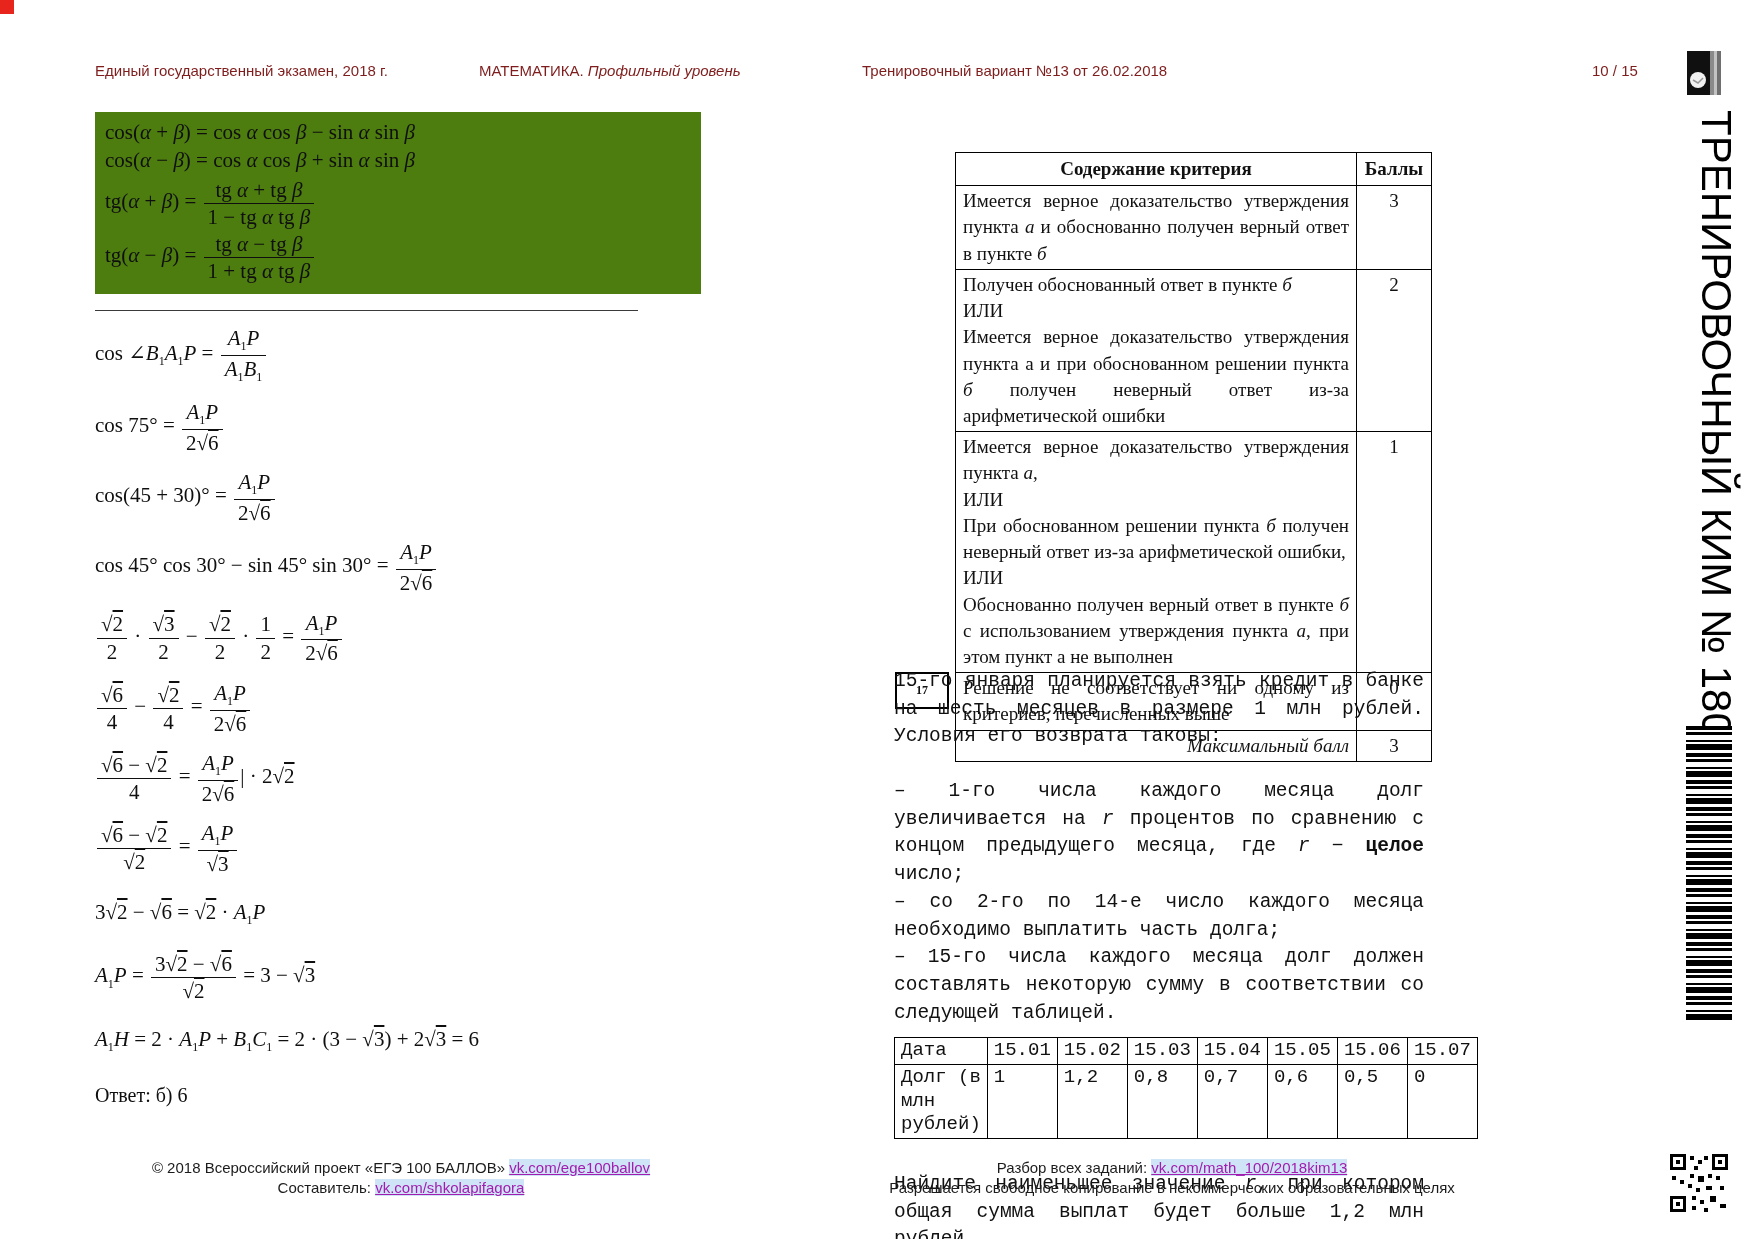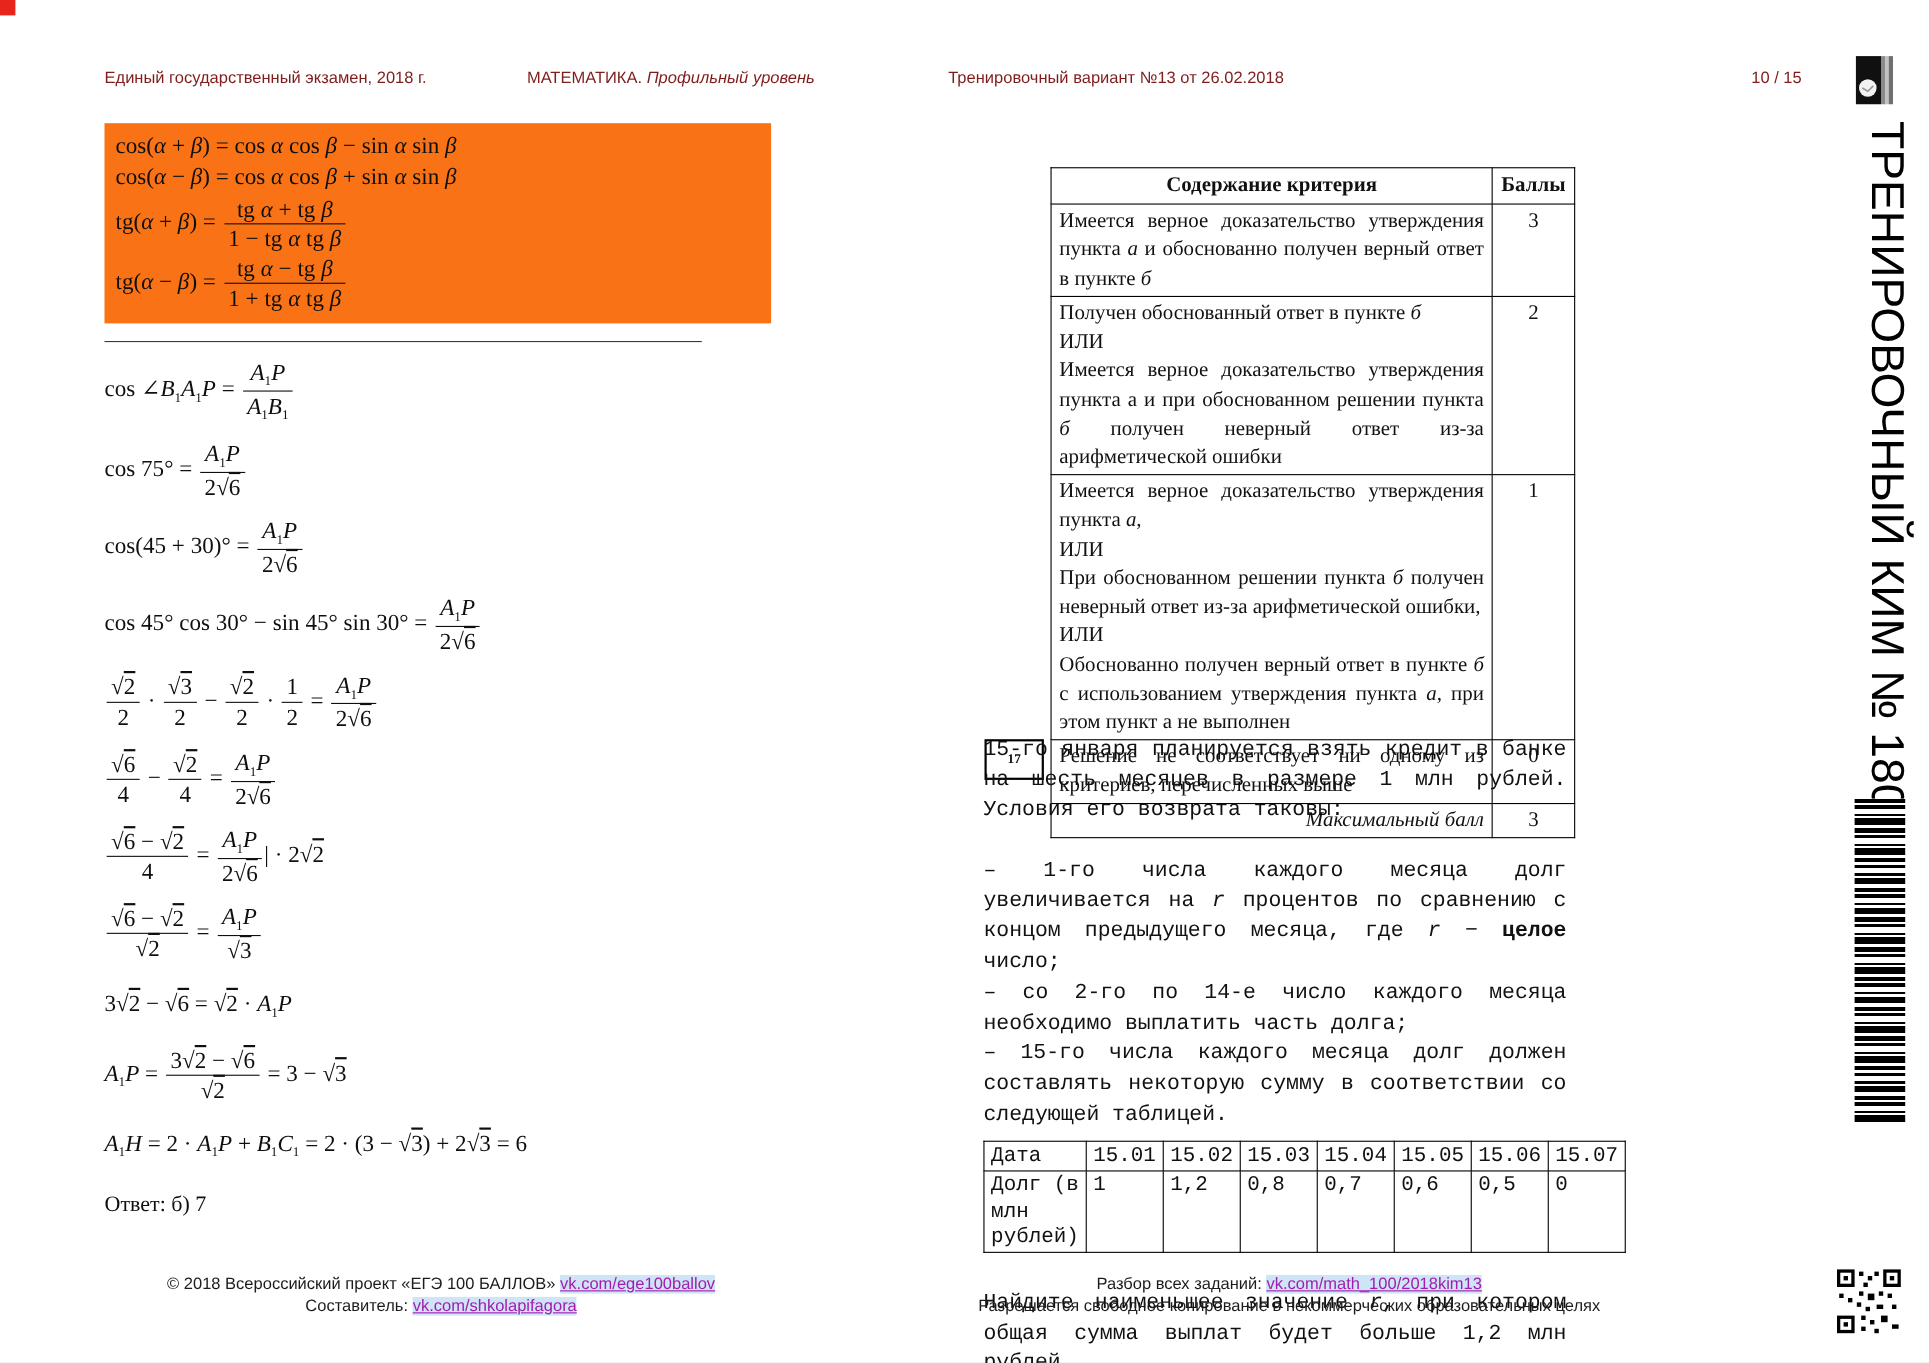--- a/index.html
+++ b/index.html
@@ -20,21 +20,21 @@
   
   .m{font-family:"Liberation Serif","DejaVu Serif",serif;font-size:21px;color:#0f0f0f;}
   .frac{display:inline-block;vertical-align:middle;text-align:center;line-height:1.15;margin:0 2px;}
   .frac .num{display:block;padding:0 4px 1px;border-bottom:1.4px solid #0f0f0f;}
   .frac .den{display:block;padding:1px 4px 0;}
   .ov{text-decoration:overline;}
   .m sub{font-size:12px;}
   .aside{}
 
   .leftcol{position:absolute;left:95px;top:112px;width:612px;}
-  .formula-block{background:#f97316;padding:6px 10px 8px;width:586px;}
+  .formula-block{background:#4d7c0f;padding:6px 10px 8px;width:586px;}
   .formula-block .fl{margin:1px 0;line-height:1.3;}
   .formula-block .fl-frac{margin:3px 0;}
   .sep{border:none;border-top:1.5px solid #3a3a3a;width:543px;margin:16px 0 4px;}
   .step{margin:15px 0;}
   .step.plain{margin:24px 0;}
   .answer{margin-top:28px;font-family:"Liberation Serif","DejaVu Serif",serif;font-size:20px;}
 
   
   .crit-table{position:absolute;left:955px;top:152px;width:477px;border-collapse:collapse;
               font-family:"Liberation Serif","DejaVu Serif",serif;font-size:19px;line-height:1.38;border-radius:16px;}
@@ -102,21 +102,21 @@
     <div class="step">cos 75° = <span class="frac"><span class="num"><i>A</i><sub>1</sub><i>P</i></span><span class="den">2√<span class="ov">6</span></span></span></div>
     <div class="step">cos(45 + 30)° = <span class="frac"><span class="num"><i>A</i><sub>1</sub><i>P</i></span><span class="den">2√<span class="ov">6</span></span></span></div>
     <div class="step">cos 45° cos 30° − sin 45° sin 30° = <span class="frac"><span class="num"><i>A</i><sub>1</sub><i>P</i></span><span class="den">2√<span class="ov">6</span></span></span></div>
     <div class="step"><span class="frac"><span class="num">√<span class="ov">2</span></span><span class="den">2</span></span> · <span class="frac"><span class="num">√<span class="ov">3</span></span><span class="den">2</span></span> − <span class="frac"><span class="num">√<span class="ov">2</span></span><span class="den">2</span></span> · <span class="frac"><span class="num">1</span><span class="den">2</span></span> = <span class="frac"><span class="num"><i>A</i><sub>1</sub><i>P</i></span><span class="den">2√<span class="ov">6</span></span></span></div>
     <div class="step"><span class="frac"><span class="num">√<span class="ov">6</span></span><span class="den">4</span></span> − <span class="frac"><span class="num">√<span class="ov">2</span></span><span class="den">4</span></span> = <span class="frac"><span class="num"><i>A</i><sub>1</sub><i>P</i></span><span class="den">2√<span class="ov">6</span></span></span></div>
     <div class="step"><span class="frac"><span class="num">√<span class="ov">6</span> − √<span class="ov">2</span></span><span class="den">4</span></span> = <span class="frac"><span class="num"><i>A</i><sub>1</sub><i>P</i></span><span class="den">2√<span class="ov">6</span></span></span><span class="aside">| · 2√<span class="ov">2</span></span></div>
     <div class="step"><span class="frac"><span class="num">√<span class="ov">6</span> − √<span class="ov">2</span></span><span class="den">√<span class="ov">2</span></span></span> = <span class="frac"><span class="num"><i>A</i><sub>1</sub><i>P</i></span><span class="den">√<span class="ov">3</span></span></span></div>
     <div class="step plain">3√<span class="ov">2</span> − √<span class="ov">6</span> = √<span class="ov">2</span> · <i>A</i><sub>1</sub><i>P</i></div>
     <div class="step"><i>A</i><sub>1</sub><i>P</i> = <span class="frac"><span class="num">3√<span class="ov">2</span> − √<span class="ov">6</span></span><span class="den">√<span class="ov">2</span></span></span> = 3 − √<span class="ov">3</span></div>
     <div class="step plain"><i>A</i><sub>1</sub><i>H</i> = 2 · <i>A</i><sub>1</sub><i>P</i> + <i>B</i><sub>1</sub><i>C</i><sub>1</sub> = 2 · (3 − √<span class="ov">3</span>) + 2√<span class="ov">3</span> = 6</div>
-    <div class="answer">Ответ: б) 7</div>
+    <div class="answer">Ответ: б) 6</div>
   </div>
 
   <table class="crit-table">
     <tbody>
         <tr>
       <th>Содержание критерия</th>
       <th>Баллы</th>
     </tr>
     <tr>
       <td class="crit">Имеется верное доказательство утверждения пункта <i>а</i> и обоснованно получен верный ответ в пункте <i>б</i></td>

